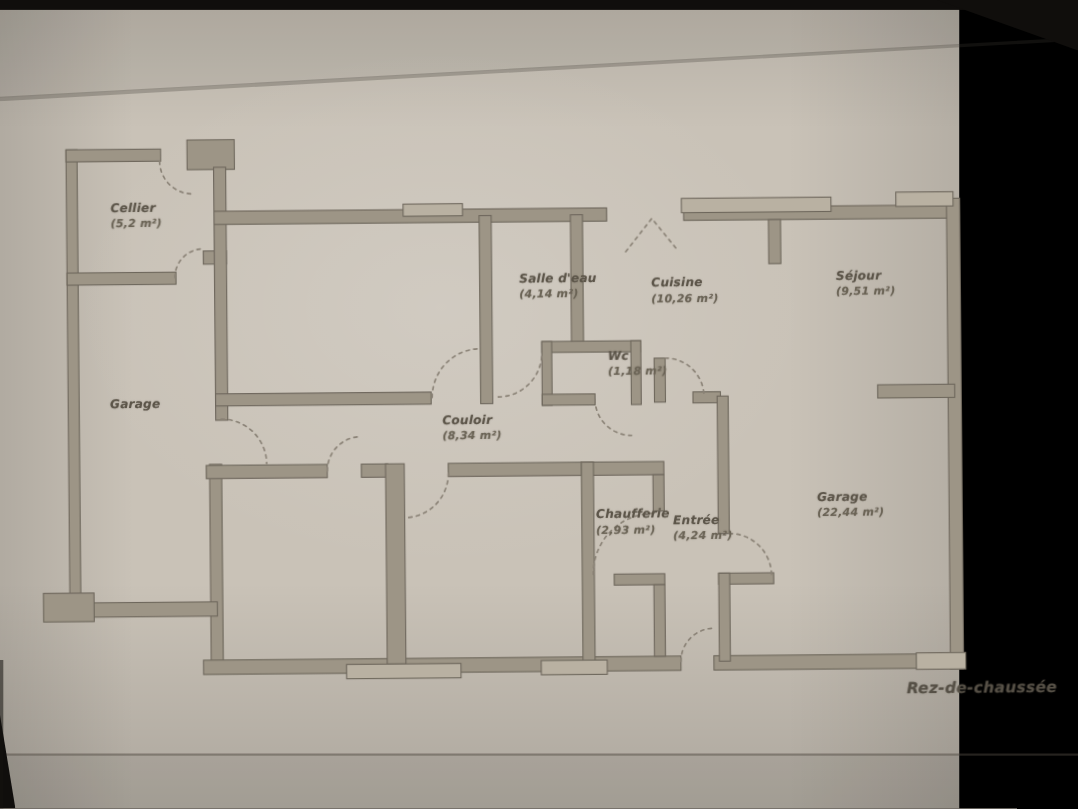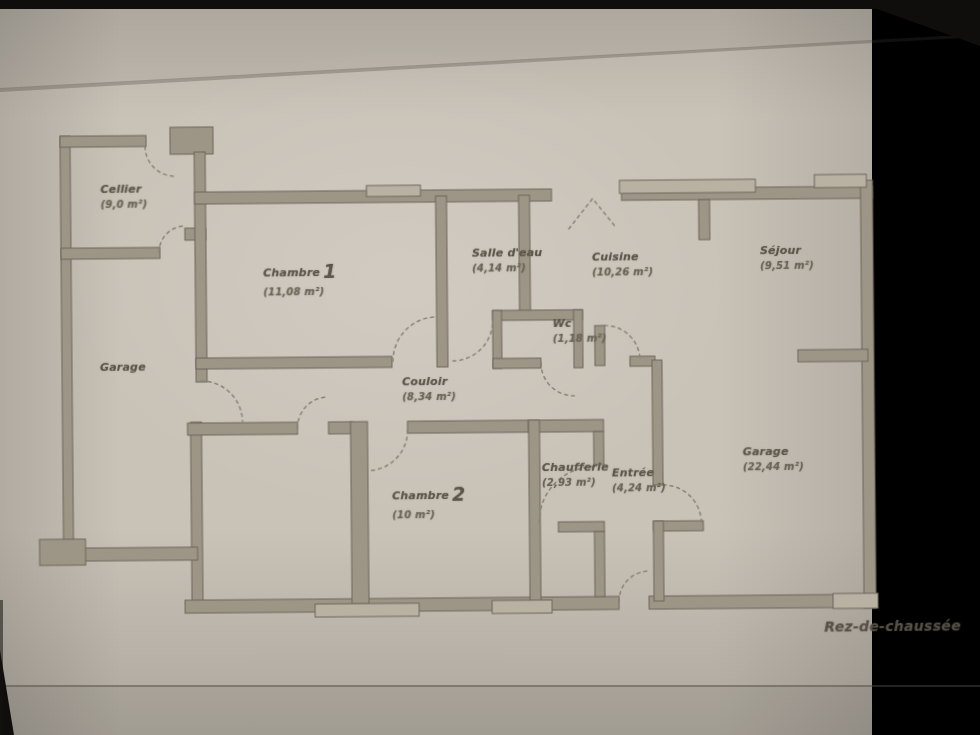--- a/index.html
+++ b/index.html
@@ -134,28 +134,24 @@
         <path class="door" d="M297,427 A31,31 0 0 1 328,396"></path>
         <path class="door" d="M407,430 A40,40 0 0 1 367,470"></path>
         <path class="door" d="M593,468 A55,55 0 0 0 538,523"></path>
         <path class="door" d="M662,487 A38,38 0 0 1 700,525"></path>
         <path class="door" d="M617,603 A30,30 0 0 1 647,573"></path>
       </g>
     </svg>
 
     <div class="room-label" style="left:102px;top:180px;">
       <span>Cellier</span>
-      <span class="area">(9,0 m²)</span>
+      <span class="area">(5,2 m²)</span>
     </div>
     <div class="room-label" style="left:100px;top:358px;">
       <span>Garage</span>
-    </div>
-    <div class="room-label" style="left:264px;top:258px;">
-      <span>Chambre</span><span class="big-num">1</span>
-      <span class="area">(11,08 m²)</span>
     </div>
     <div class="room-label" style="left:461px;top:247px;margin-left:12px;">
       <span>Salle d'eau</span>
       <span class="area">(4,14 m²)</span>
     </div>
     <div class="room-label" style="left:593px;top:252px;">
       <span>Cuisine</span>
       <span class="area">(10,26 m²)</span>
     </div>
     <div class="room-label" style="left:761px;top:247px;">
@@ -175,24 +171,20 @@
       <span class="area">(4,24 m²)</span>
     </div>
     <div class="room-label" style="left:541px;top:462px;">
       <span>Chaufferie</span>
       <span class="area">(2,93 m²)</span>
     </div>
     <div class="room-label" style="left:742px;top:448px;">
       <span>Garage</span>
       <span class="area">(22,44 m²)</span>
     </div>
-    <div class="room-label" style="left:391px;top:482px;">
-      <span>Chambre</span><span class="big-num">2</span>
-      <span class="area">(10 m²)</span>
-    </div>
 
     <div class="caption" style="left:822px;top:622px;">Rez-de-chaussée</div>
   </div>
 
   <div class="crease-top-shade"></div>
   <div class="crease-top"></div>
   <div class="edge-top"></div>
   <div class="edge-tr"></div>
   <div class="edge-bottom-shade"></div>
   <div class="edge-bottom-line"></div>

